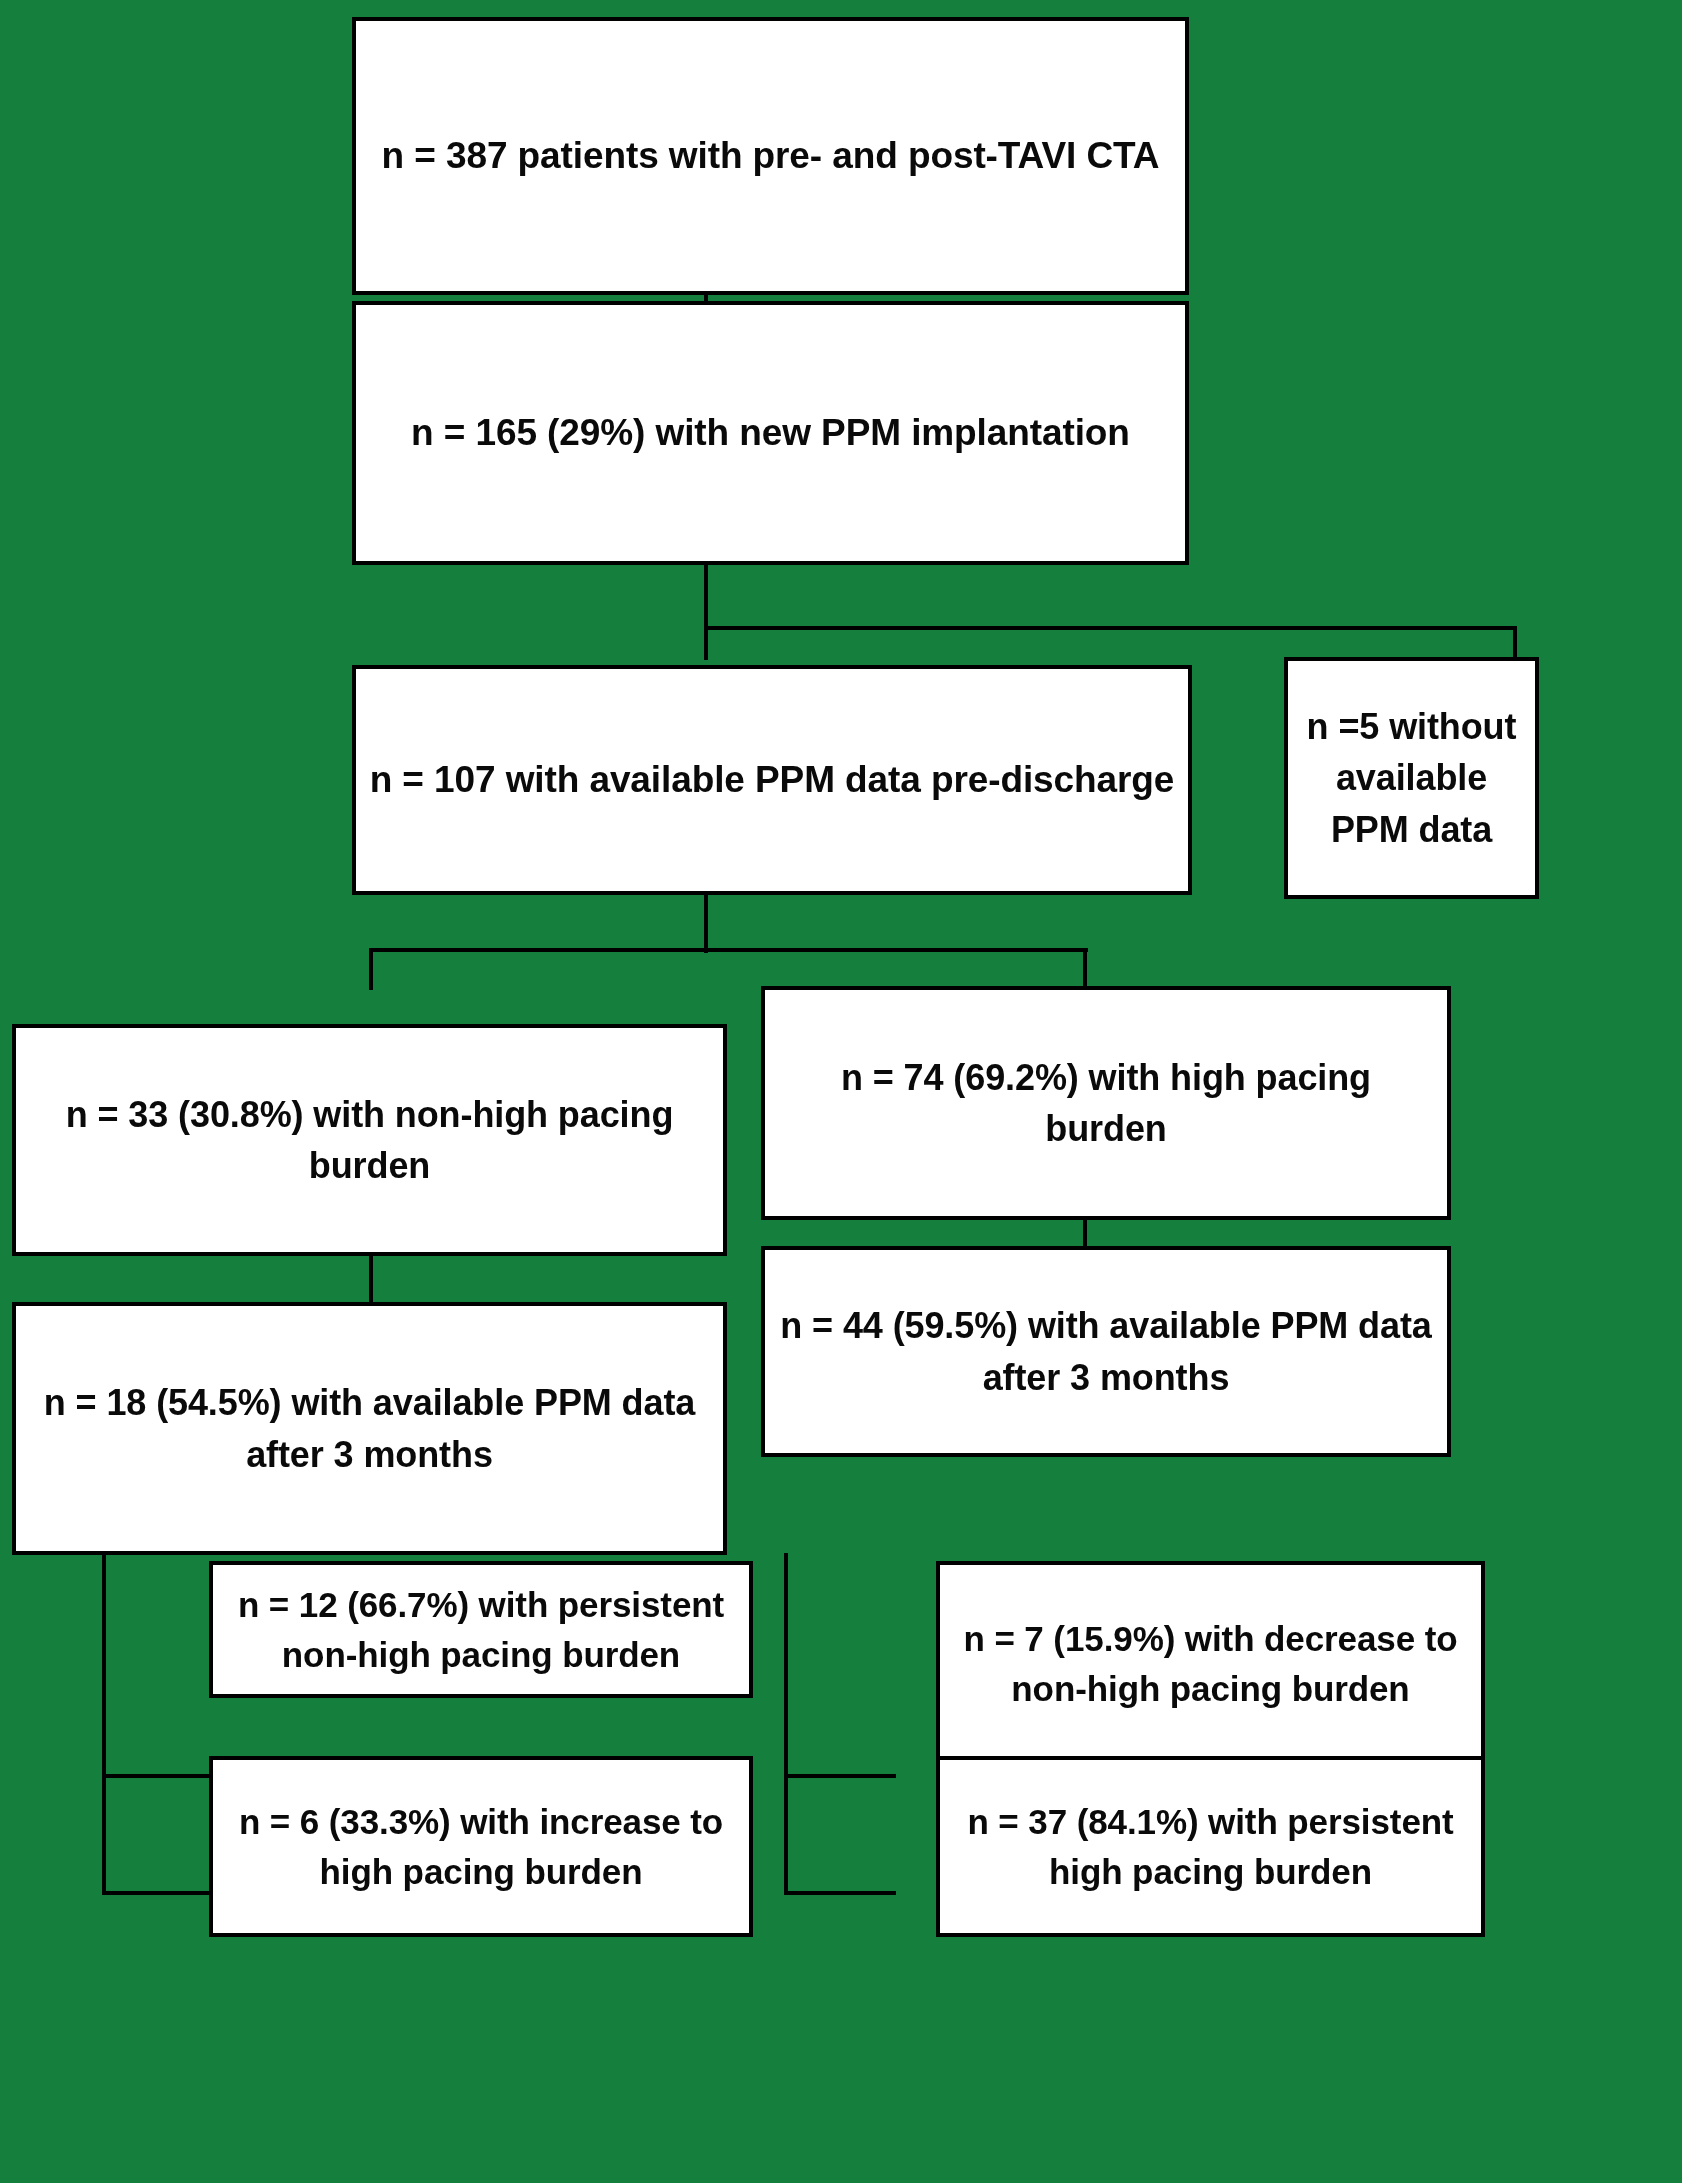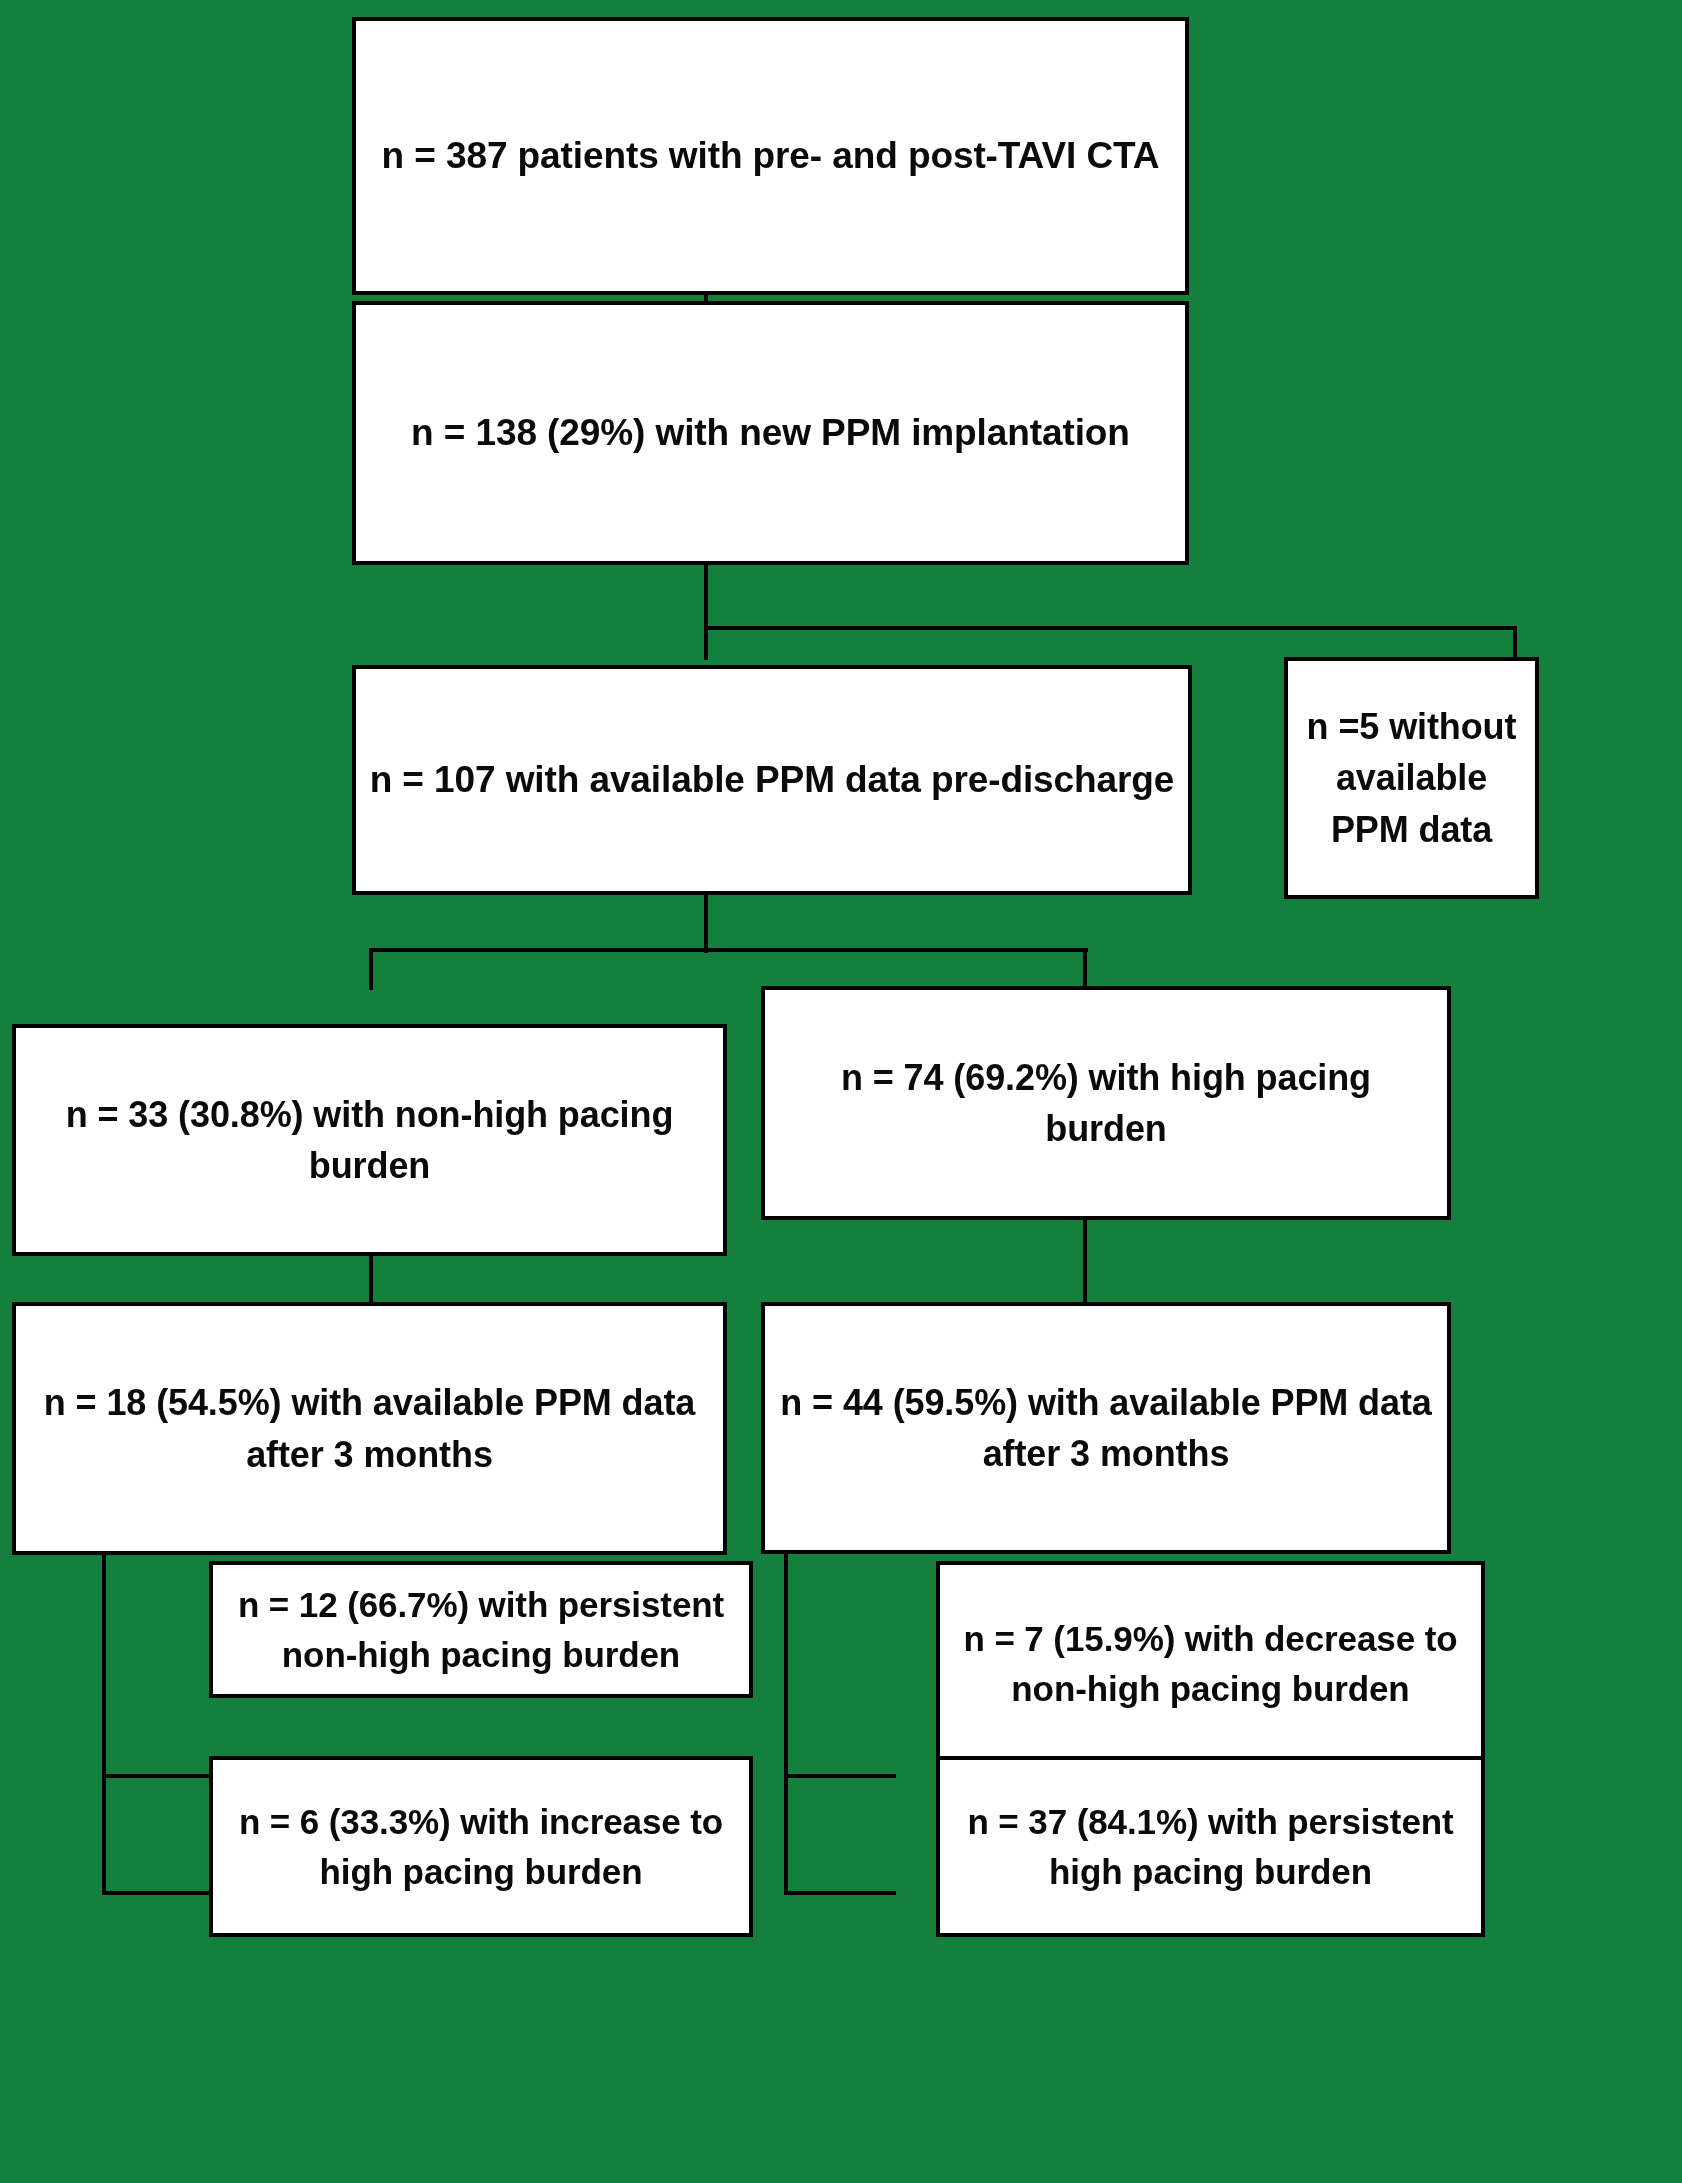--- a/index.html
+++ b/index.html
@@ -74,21 +74,21 @@
 
   <div class="conn vline" style="left:784px; top:1553px; height:342px;"></div>
   <div class="conn hline" style="left:784px; top:1774px; width:112px;"></div>
   <div class="conn hline" style="left:784px; top:1891px; width:112px;"></div>
 
   <div class="node" style="left:352px; top:17px; width:837px; height:278px;">
     <span class="label fs-big">n = 387 patients with pre- and post-TAVI CTA</span>
   </div>
 
   <div class="node" style="left:352px; top:301px; width:837px; height:264px;">
-    <span class="label fs-big">n = 138 (29%) with new PPM implantation</span>
+    <span class="label fs-big">n = 165 (29%) with new PPM implantation</span>
   </div>
 
   <div class="node" style="left:352px; top:657px; width:840px; height:230px;margin-top:8px;">
     <span class="label fs-big">n = 107 with available PPM data pre-discharge</span>
   </div>
 
   <div class="node" style="left:1284px; top:657px; width:255px; height:242px;justify-content:center;">
     <span class="label fs-mid">n =5 without available PPM data</span>
   </div>
 
@@ -97,21 +97,21 @@
   </div>
 
   <div class="node" style="left:761px; top:986px; width:690px; height:234px;">
     <span class="label fs-mid">n = 74 (69.2%) with high pacing burden</span>
   </div>
 
   <div class="node" style="left:12px; top:1302px; width:715px; height:253px;">
     <span class="label fs-mid">n = 18 (54.5%) with available PPM data after 3 months</span>
   </div>
 
-  <div class="node" style="left:761px; top:1302px; width:690px; height:252px;">
+  <div class="node" style="left:761px; top:1246px; width:690px; height:211px;">
     <span class="label fs-mid">n = 44 (59.5%) with available PPM data after 3 months</span>
   </div>
 
   <div class="node" style="left:209px; top:1561px; width:544px; height:137px;">
     <span class="label fs-small">n = 12 (66.7%) with persistent non-high pacing burden</span>
   </div>
 
   <div class="node" style="left:209px; top:1756px; width:544px; height:181px;">
     <span class="label fs-small">n = 6 (33.3%) with increase to high pacing burden</span>
   </div>

